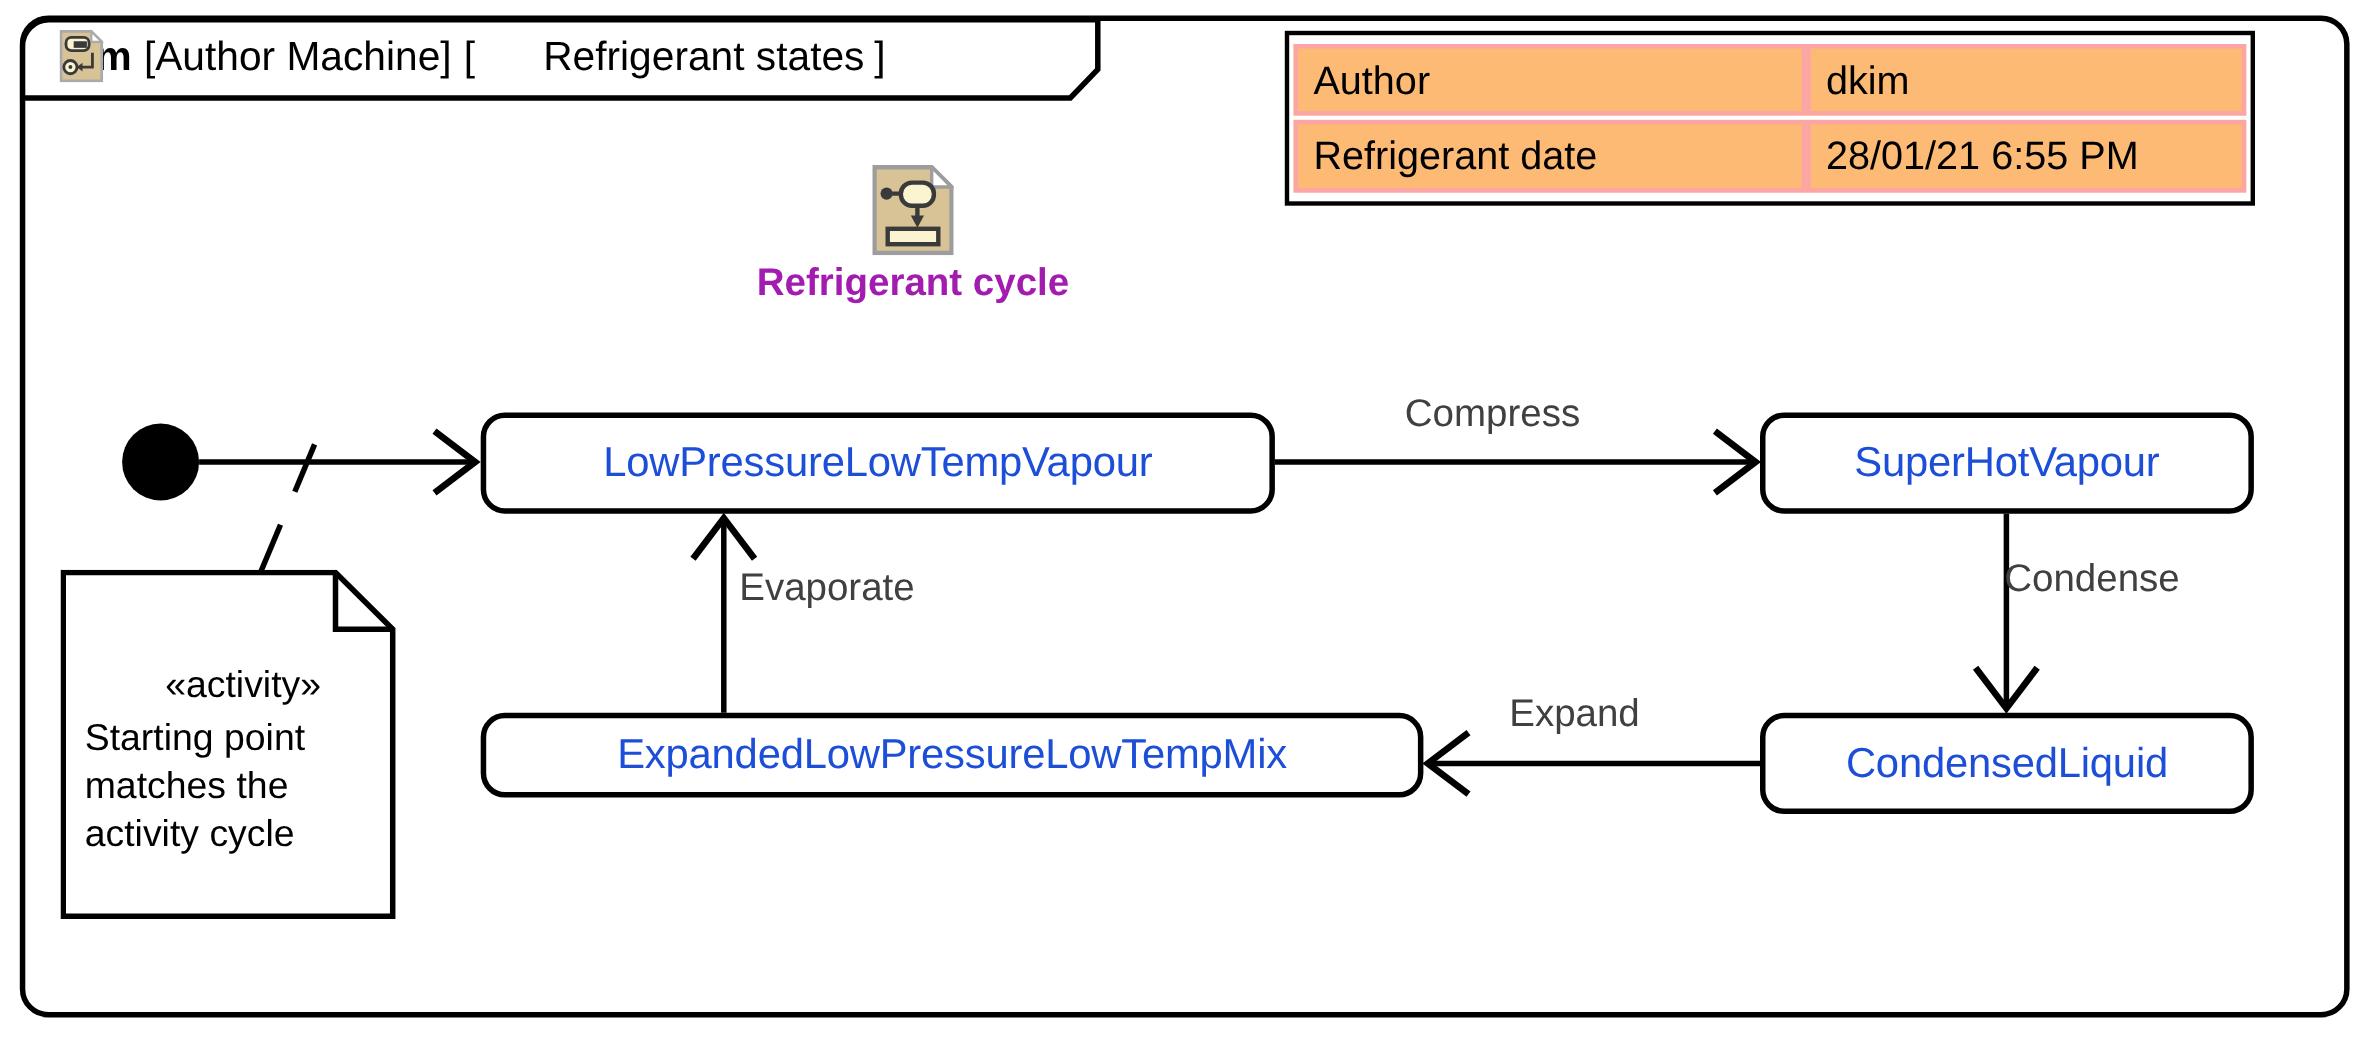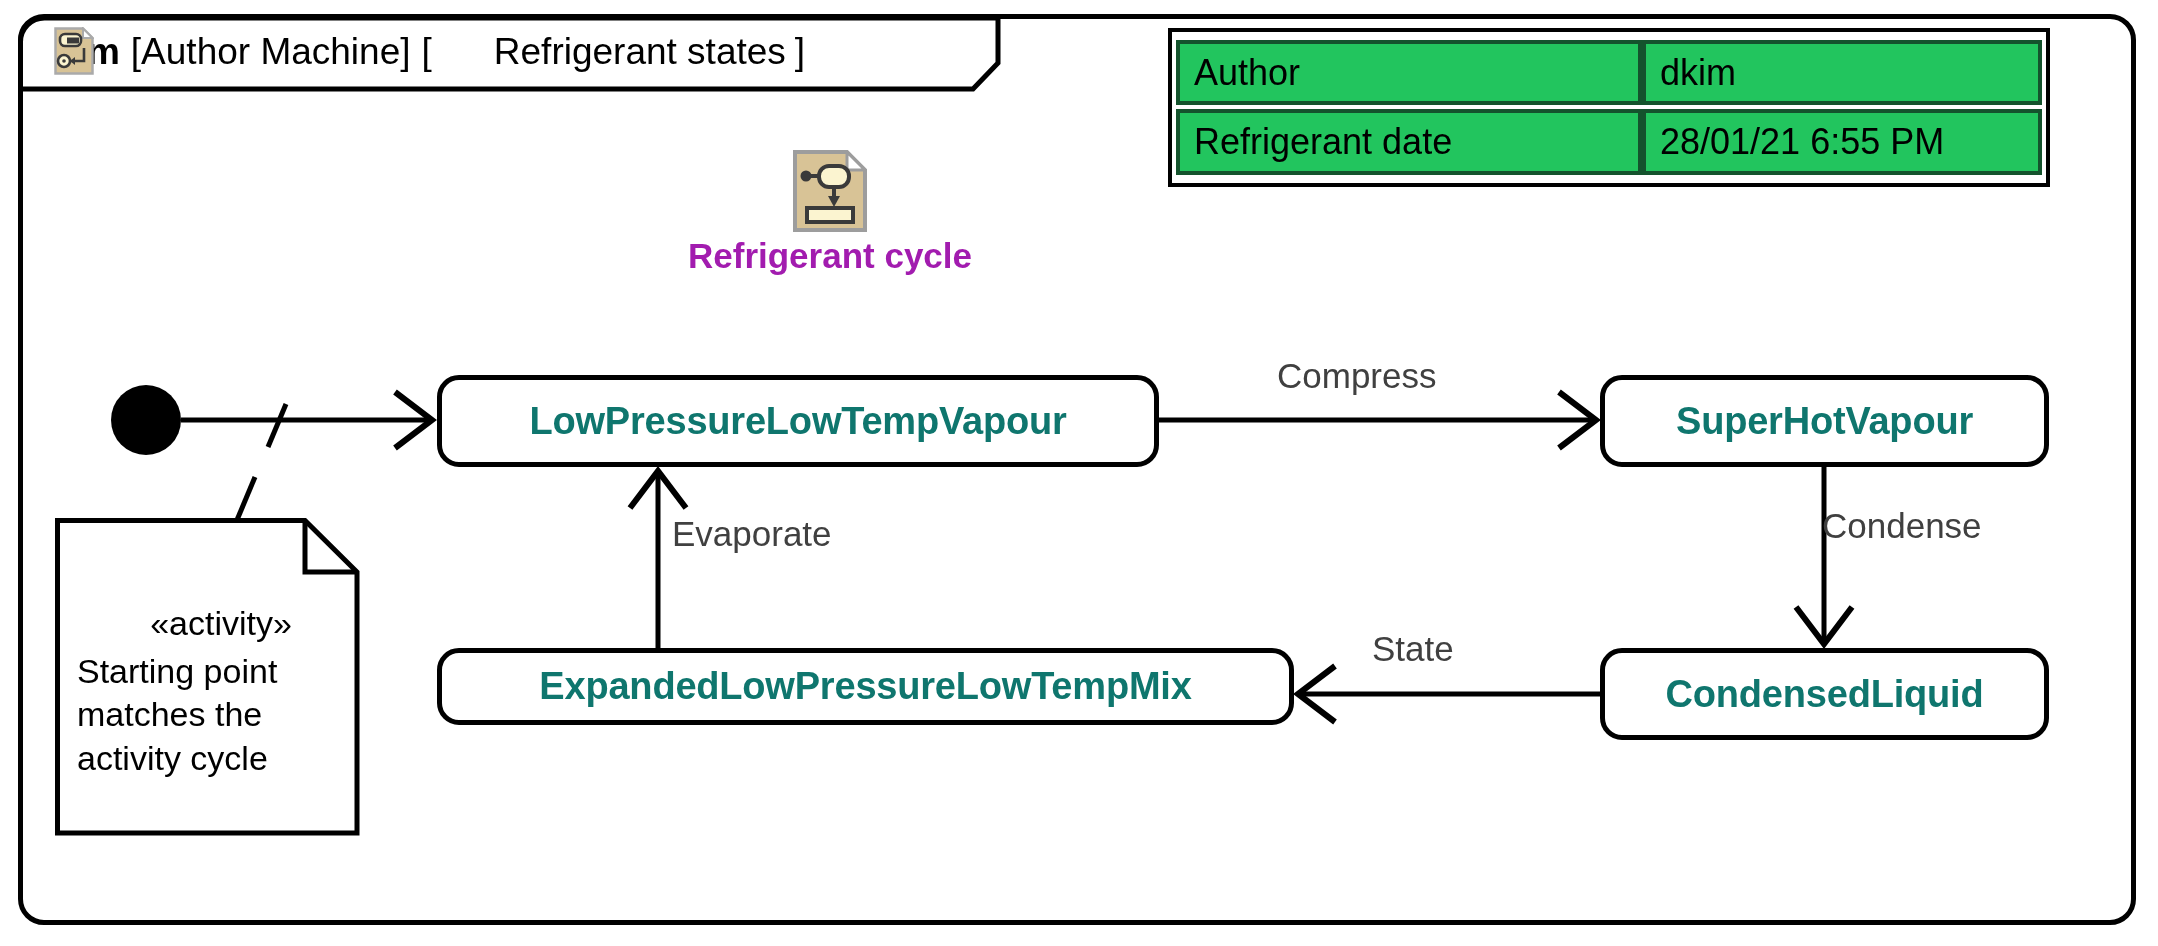--- a/index.html
+++ b/index.html
@@ -74,25 +74,25 @@
     background: #ffffff;
     box-sizing: border-box;
     padding: 4px;
   }
   #meta-table table {
     border-collapse: separate;
     border-spacing: 0 4px;
     width: 100%;
   }
   #meta-table td {
-    border: 4px solid #14532d;
+    border: 4px solid #fca5a5;
     font-size: 36px;
     color: #000;
     padding: 8px 14px;
-    background: #22c55e;
+    background: #fdba74;
     white-space: nowrap;
     line-height: 1.15;
   }
   #meta-table td.key { width: 430px; }
 
   
   #refrigerant-cycle {
     position: absolute;
     left: 640px;
     top: 150px;
@@ -112,22 +112,22 @@
   .state {
     position: absolute;
     border: 5px solid #000000;
     border-radius: 22px;
     background: #ffffff;
     box-sizing: border-box;
     display: flex;
     align-items: center;
     justify-content: center;
     font-size: 38px;
-    font-weight: bold;
-    color: #0f766e;
+    font-weight: normal;
+    color: #1d4ed8;
     white-space: nowrap;
     letter-spacing: -0.2px;
   }
   #state-lplt   { left: 437px;  top: 375px; width: 722px; height: 92px; }
   #state-shv    { left: 1600px; top: 375px; width: 449px; height: 92px; }
   #state-elplt  { left: 437px;  top: 648px; width: 857px; height: 77px; }
   #state-cl     { left: 1600px; top: 648px; width: 449px; height: 92px; }
 
   
   #initial-node {
@@ -279,21 +279,21 @@
   </div>
   <div class="state" id="state-elplt">
     <span>ExpandedLowPressureLowTempMix</span>
   </div>
   <div class="state" id="state-cl">
     <span>CondensedLiquid</span>
   </div>
 
   <div class="edge-label" id="label-compress">Compress</div>
   <div class="edge-label" id="label-condense">Condense</div>
-  <div class="edge-label" id="label-expand">State</div>
+  <div class="edge-label" id="label-expand">Expand</div>
   <div class="edge-label" id="label-evaporate">Evaporate</div>
 
   <div id="rationale-note">
     <svg width="330" height="318" viewBox="0 0 330 318" xmlns="http://www.w3.org/2000/svg">
       <path d="M2.5 2.5 H250 L302 54 V315 H2.5 Z" fill="#ffffff" stroke="#000000" stroke-width="5" stroke-linejoin="miter"></path>
       <path d="M250 2.5 L250 54 L302 54" fill="none" stroke="#000000" stroke-width="5" stroke-linejoin="miter"></path>
     </svg>
     <div id="note-body">
       <span class="stereotype">«activity»</span>
       <span class="note-text">Starting point matches the activity cycle</span>

